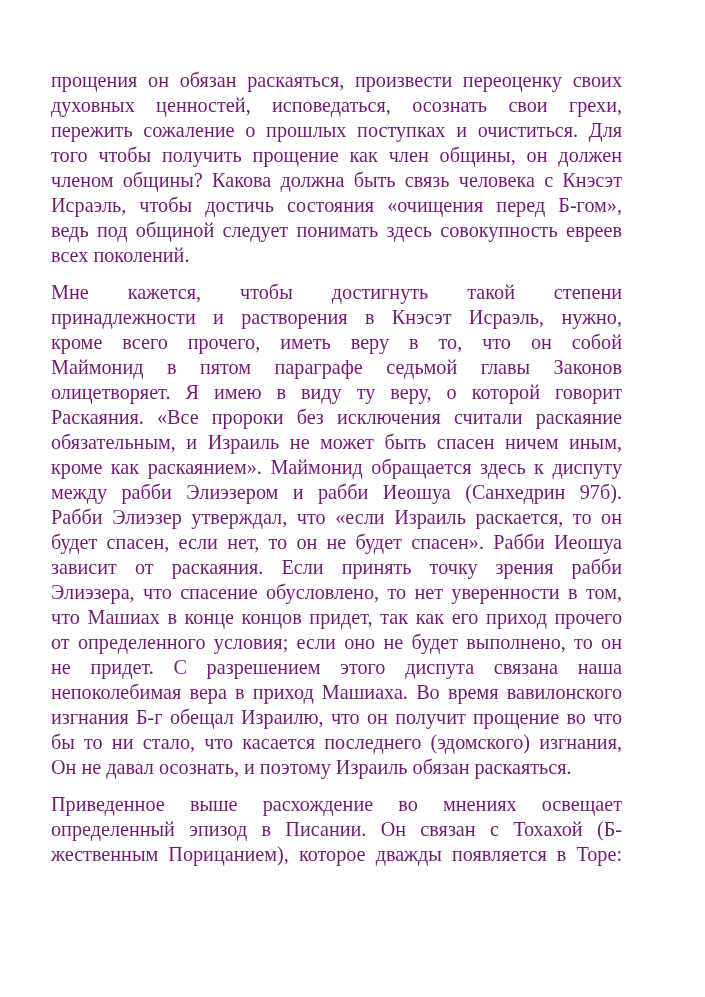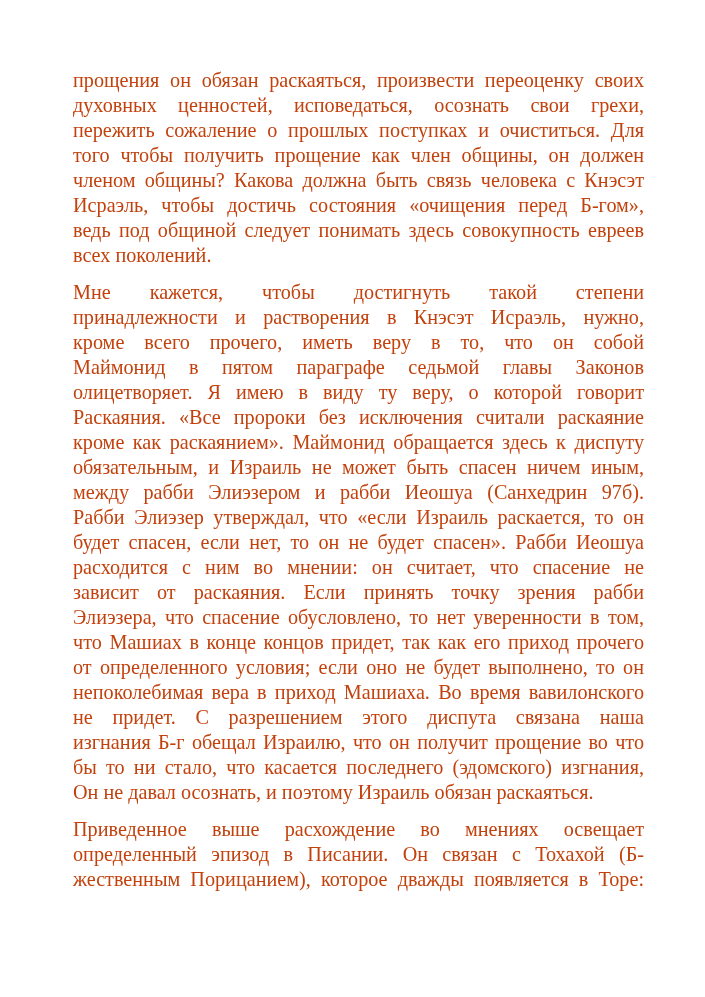--- a/index.html
+++ b/index.html
@@ -8,27 +8,27 @@
       background: #ffffff;
     }
     body {
       width: 705px;
       height: 997px;
       overflow: hidden;
       position: relative;
     }
     .page {
       position: absolute;
-      left: 73px;
+      left: 51px;
       top: 68px;
       width: 571px;
       font-family: "Liberation Serif", serif;
       font-size: 20.2px;
       line-height: 25px;
-      color: #c2410c;
+      color: #701a75;
       text-align: justify;
     }
     .para {
       margin: 0 0 12px 0;
       text-indent: 0;
       hyphens: none;
     }
     .line {
       display: block;
       text-align: justify;
@@ -55,32 +55,31 @@
     <span class="line last">всех поколений.</span>
   </div>
 
   <div class="para">
     <span class="line">Мне кажется, чтобы достигнуть такой степени</span>
     <span class="line">принадлежности и растворения в Кнэсэт Исраэль, нужно,</span>
     <span class="line">кроме всего прочего, иметь веру в то, что он собой</span>
     <span class="line">Маймонид в пятом параграфе седьмой главы Законов</span>
     <span class="line">олицетворяет. Я имею в виду ту веру, о которой говорит</span>
     <span class="line">Раскаяния. «Все пророки без исключения считали раскаяние</span>
+    <span class="line">обязательным, и Израиль не может быть спасен ничем иным,</span>
     <span class="line">кроме как раскаянием». Маймонид обращается здесь к диспуту</span>
-    <span class="line">обязательным, и Израиль не может быть спасен ничем иным,</span>
     <span class="line">между рабби Элиэзером и рабби Иеошуа (Санхедрин 97б).</span>
     <span class="line">Рабби Элиэзер утверждал, что «если Израиль раскается, то он</span>
     <span class="line">будет спасен, если нет, то он не будет спасен». Рабби Иеошуа</span>
-    <span class="line">расходится с ним во мнении: он считает, что спасение не</span>
     <span class="line">зависит от раскаяния. Если принять точку зрения рабби</span>
     <span class="line">Элиэзера, что спасение обусловлено, то нет уверенности в том,</span>
     <span class="line">что Машиах в конце концов придет, так как его приход прочего</span>
     <span class="line">от определенного условия; если оно не будет выполнено, то он</span>
+    <span class="line">не придет. С разрешением этого диспута связана наша</span>
     <span class="line">непоколебимая вера в приход Машиаха. Во время вавилонского</span>
-    <span class="line">не придет. С разрешением этого диспута связана наша</span>
     <span class="line">изгнания Б-г обещал Израилю, что он получит прощение во что</span>
     <span class="line">бы то ни стало, что касается последнего (эдомского) изгнания,</span>
     <span class="line last">Он не давал осознать, и поэтому Израиль обязан раскаяться.</span>
   </div>
 
   <div class="para">
     <span class="line">Приведенное выше расхождение во мнениях освещает</span>
     <span class="line">определенный эпизод в Писании. Он связан с Тохахой (Б-</span>
     <span class="line">жественным Порицанием), которое дважды появляется в Торе:</span>
   </div>

